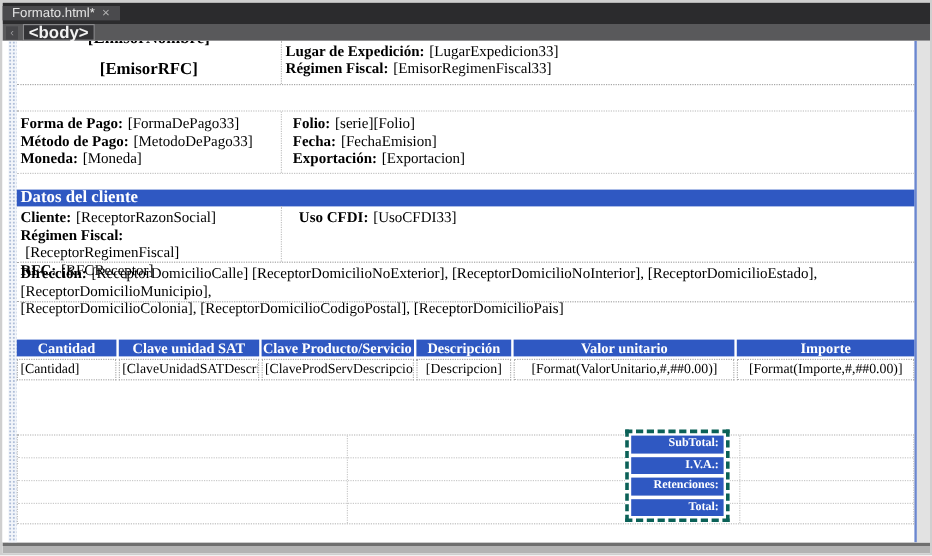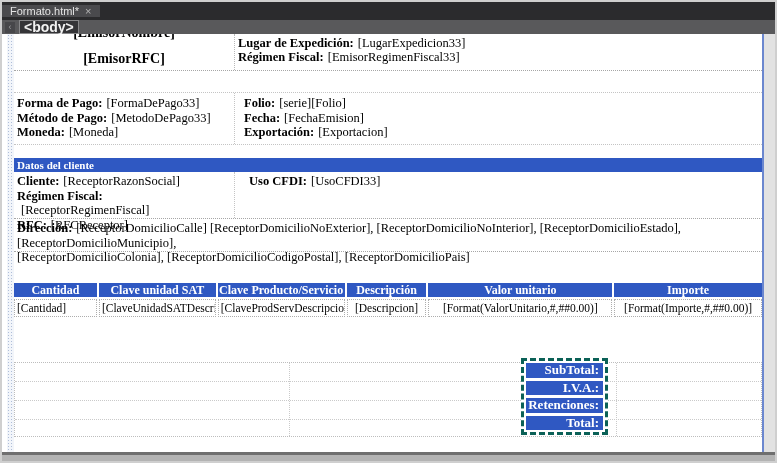--- a/index.html
+++ b/index.html
@@ -40,21 +40,21 @@
   .emisor-left { width:221px; border-right:1px dotted #b9b9b9; text-align:center; overflow:hidden; }
   .emisor-nombre { font-weight:bold; font-size:14px; line-height:15px; margin-top:-9px; }
   .emisor-rfc    { font-weight:bold; font-size:14px; line-height:15px; margin-top:11px; }
   .emisor-right { flex:1; padding:2px 0 0 3px; line-height:14px; }
 
   .sec-pago { top:58px; height:53px; border-top:1px dotted #c4c4c4; border-bottom:1px dotted #c4c4c4; display:flex; }
   .pago-left  { width:221px; border-right:1px dotted #c4c4c4; padding:3px 0 0 3px; line-height:14.7px; }
   .pago-right { flex:1; padding:3px 0 0 9px; line-height:14.7px; }
 
   .bar-cliente { top:124px; height:14px; background:#2f58c2; color:#fff; font-weight:bold;
-                 padding-left:3px; line-height:14px; font-size:11px; }
+                 padding-left:3px; line-height:14px; font-size:14px; }
 
   .sec-cliente { top:138px; height:47px; border-bottom:1px dotted #a6a6a6; display:flex; }
   .cli-left  { width:221px; border-right:1px dotted #c4c4c4; padding:2px 0 0 3px; line-height:14.6px; }
   .cli-right { flex:1; padding:2px 0 0 14px; line-height:14.6px; }
 
   .sec-dir { top:185px; height:33px; border-bottom:1px dotted #a6a6a6; padding:2px 0 0 3px; line-height:14.5px; }
 
   .items { top:249px; }
   .irow { display:flex; gap:2px; }
   .hcell { background:#2f58c2; color:#fff; font-weight:bold; font-size:12px; text-align:center;
@@ -64,21 +64,21 @@
            padding:0 2px; overflow:hidden; white-space:nowrap; }
   .c0{width:83px} .c1{width:117px} .c2{width:127px} .c3{width:80px} .c4{width:184px} .c5{width:148px}
   .ta-l{text-align:left} .ta-c{text-align:center}
 
   .grid { top:328px; height:75px; border:1px dotted #bdbdbd; }
   .grid-hline { position:absolute; left:0; right:0; height:0; border-top:1px dotted #cacaca; }
   .grid-vline { position:absolute; top:0; bottom:0; width:0; border-left:1px dotted #cacaca; }
 
   .totals { position:absolute; left:519px; top:324px; width:87px; z-index:5;
             border:3px dashed #0b6157; background:#fff; padding:2px; }
-  .tcell { background:#2f58c2; color:#fff; font-weight:bold; font-size:13px; text-align:right;
+  .tcell { background:#2f58c2; color:#fff; font-weight:bold; font-size:10px; text-align:right;
            height:14.5px; line-height:14.5px; padding-right:4px; margin-bottom:3px;
            font-family:"Liberation Serif", serif; }
   .tcell:last-child { margin-bottom:0; }
 </style>
 </head>
 <body>
 
 <div class="win">
 
   <div class="tabbar">

